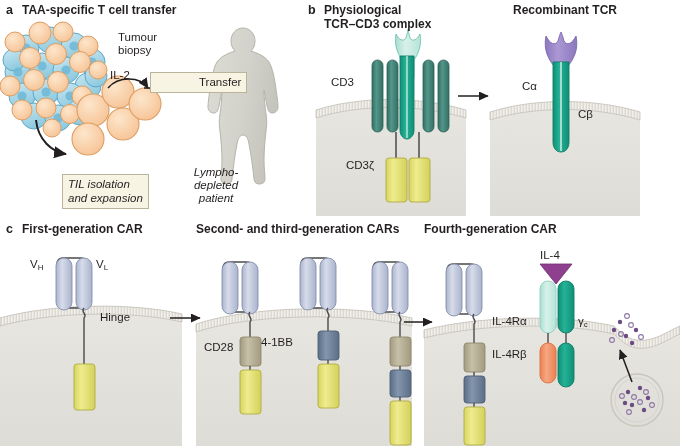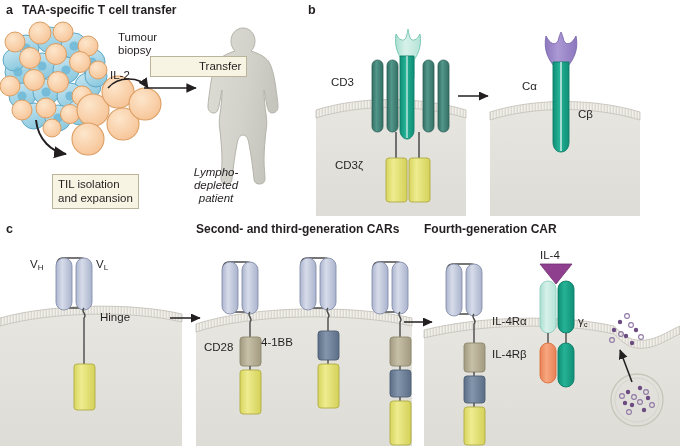--- a/index.html
+++ b/index.html
@@ -344,35 +344,39 @@
     </g>
   </g>
 </svg>
 
 <div class="panel-letter" style="left:6px;top:3px;">a</div>
 <div class="panel-title" style="left:22px;top:3px;">TAA-specific T cell transfer</div>
 
 <div class="lbl" style="left:78px;top:31px;margin-left:40px;">Tumour
 biopsy</div>
 <div class="lbl" style="left:110px;top:69px;">IL-2</div>
-<div class="boxlbl" style="left:150px;top:56px;padding-left:48px;">Transfer</div>
-<div class="boxlbl" style="left:52px;top:174px;">TIL isolation
+<div class="boxlbl" style="left:150px;top:72px;padding-left:48px;">Transfer</div>
+<div class="boxlbl" style="left:62px;top:174px;font-style:italic;">TIL isolation
 and expansion</div>
 <div class="lbl c" style="left:175px;top:166px;width:82px;font-style:italic;">Lympho-
 depleted
 patient</div>
 
 <div class="panel-letter" style="left:308px;top:3px;">b</div>
+<div class="panel-title" style="left:324px;top:3px;">Physiological
+TCR–CD3 complex</div>
+<div class="panel-title" style="left:513px;top:3px;">Recombinant TCR</div>
 
 <div class="lbl" style="left:331px;top:76px;">CD3</div>
-<div class="lbl" style="left:335px;top:159px;text-align:center;">CD3ζ</div>
+<div class="lbl" style="left:346px;top:159px;text-align:center;">CD3ζ</div>
 <div class="lbl" style="left:522px;top:80px;">Cα</div>
 <div class="lbl" style="left:578px;top:80px;margin-top:28px;">Cβ</div>
 
 <div class="panel-letter" style="left:6px;top:222px;">c</div>
+<div class="panel-title" style="left:22px;top:222px;">First-generation CAR</div>
 <div class="panel-title" style="left:196px;top:222px;">Second- and third-generation CARs</div>
 <div class="panel-title" style="left:424px;top:222px;">Fourth-generation CAR</div>
 
 <div class="lbl" style="left:30px;top:258px;"><span>V</span><span class="sub">H</span></div>
 <div class="lbl" style="left:96px;top:258px;"><span>V</span><span class="sub">L</span></div>
 <div class="lbl" style="left:100px;top:311px;">Hinge</div>
 
 <div class="lbl" style="left:204px;top:341px;">CD28</div>
 <div class="lbl" style="left:261px;top:336px;">4-1BB</div>
 

